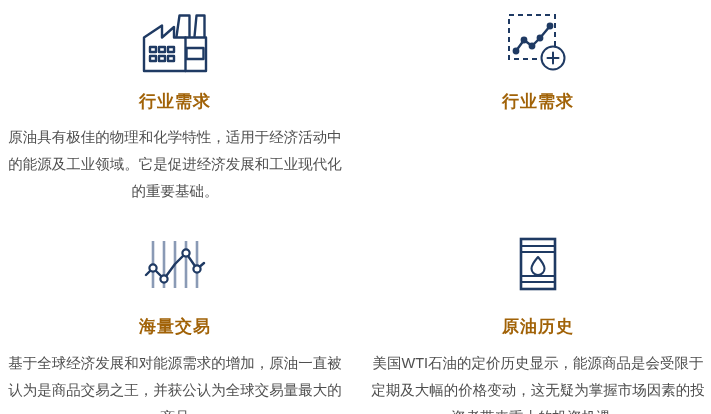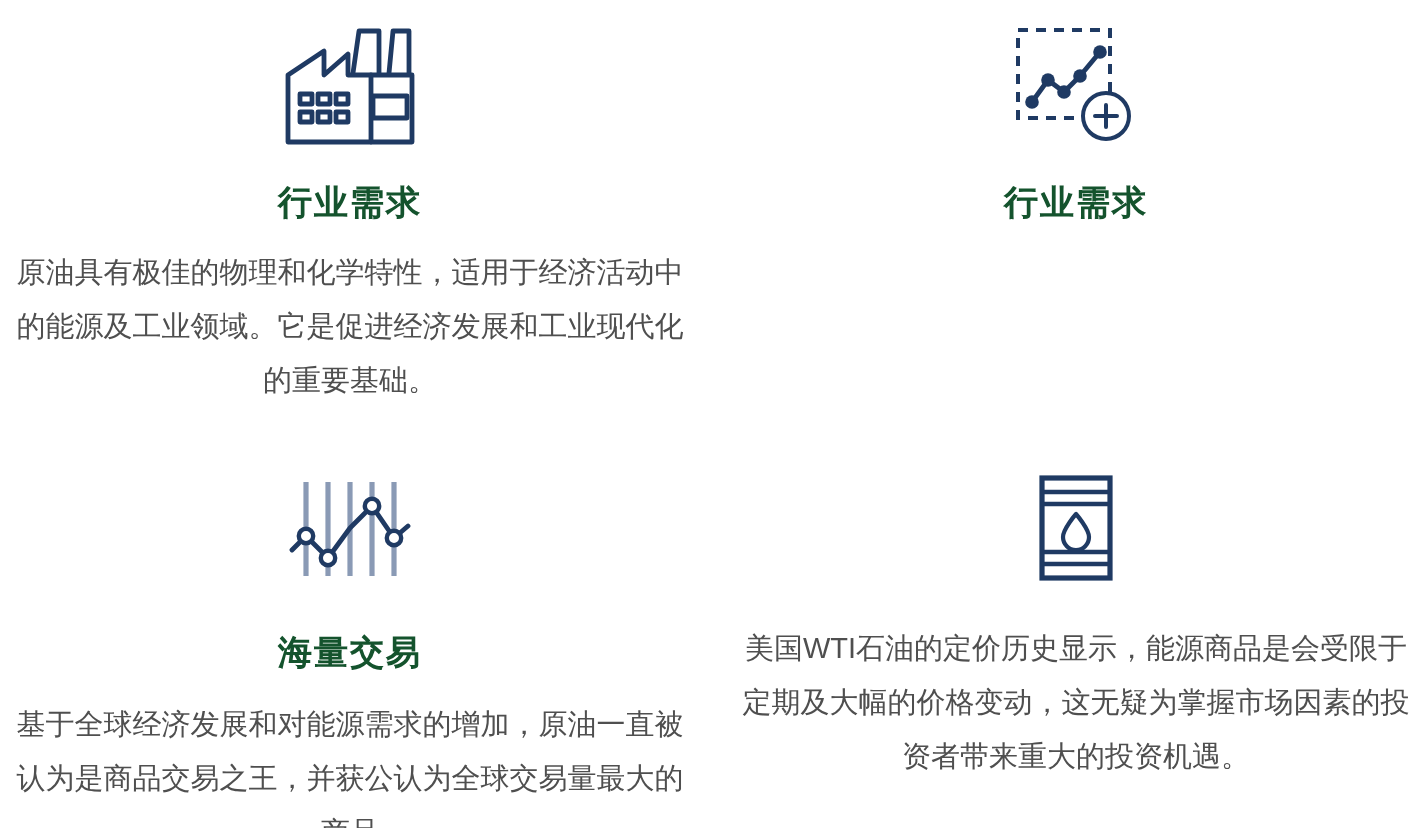--- a/index.html
+++ b/index.html
@@ -30,38 +30,38 @@
     display: flex;
     flex-direction: column;
     align-items: center;
     overflow: hidden;
   }
 
   .card-col-left  { padding: 0 8px 0 2px; }
   .card-col-right { padding: 0 3px 0 12px; }
 
   .card-row-top    { padding-top: 8px; }
-  .card-row-bottom { padding-top: 22px; }
+  .card-row-bottom { padding-top: 22px; justify-content: space-between; }
 
   .card-icon {
     width: 72px;
     height: 70px;
     display: flex;
     align-items: center;
     justify-content: center;
     flex: none;
   }
   .card-icon svg { display: block; }
 
   .card-title {
     margin-top: 14px;
     font-size: 17px;
     line-height: 1.2;
     font-weight: bold;
-    color: #14532d;
+    color: #a16207;
     letter-spacing: 1px;
     text-align: center;
     white-space: nowrap;
   }
 
   .card-body {
     margin-top: 12px;
     font-size: 14.5px;
     line-height: 1.85;
     color: #4f4f4f;
@@ -144,16 +144,17 @@
         <rect x="6" y="3" width="34" height="50" stroke="#1f3a63" stroke-width="2.6" fill="none"></rect>
         <g stroke="#1f3a63" stroke-width="2.2">
           <line x1="6" y1="10" x2="40" y2="10"></line>
           <line x1="6" y1="16" x2="40" y2="16"></line>
           <line x1="6" y1="40" x2="40" y2="40"></line>
           <line x1="6" y1="46" x2="40" y2="46"></line>
         </g>
         <path d="M23 21 C23 21 16.5 28.5 16.5 32.5 C16.5 36.1 19.4 39 23 39 C26.6 39 29.5 36.1 29.5 32.5 C29.5 28.5 23 21 23 21 Z" stroke="#1f3a63" stroke-width="2.1" fill="none" stroke-linejoin="round"></path>
       </svg>
     </div>
+    <div class="card-title">原油历史</div>
     <div class="card-body">美国WTI石油的定价历史显示，能源商品是会受限于定期及大幅的价格变动，这无疑为掌握市场因素的投资者带来重大的投资机遇。</div>
   </div>
 
 </div>
 
 </body></html>

